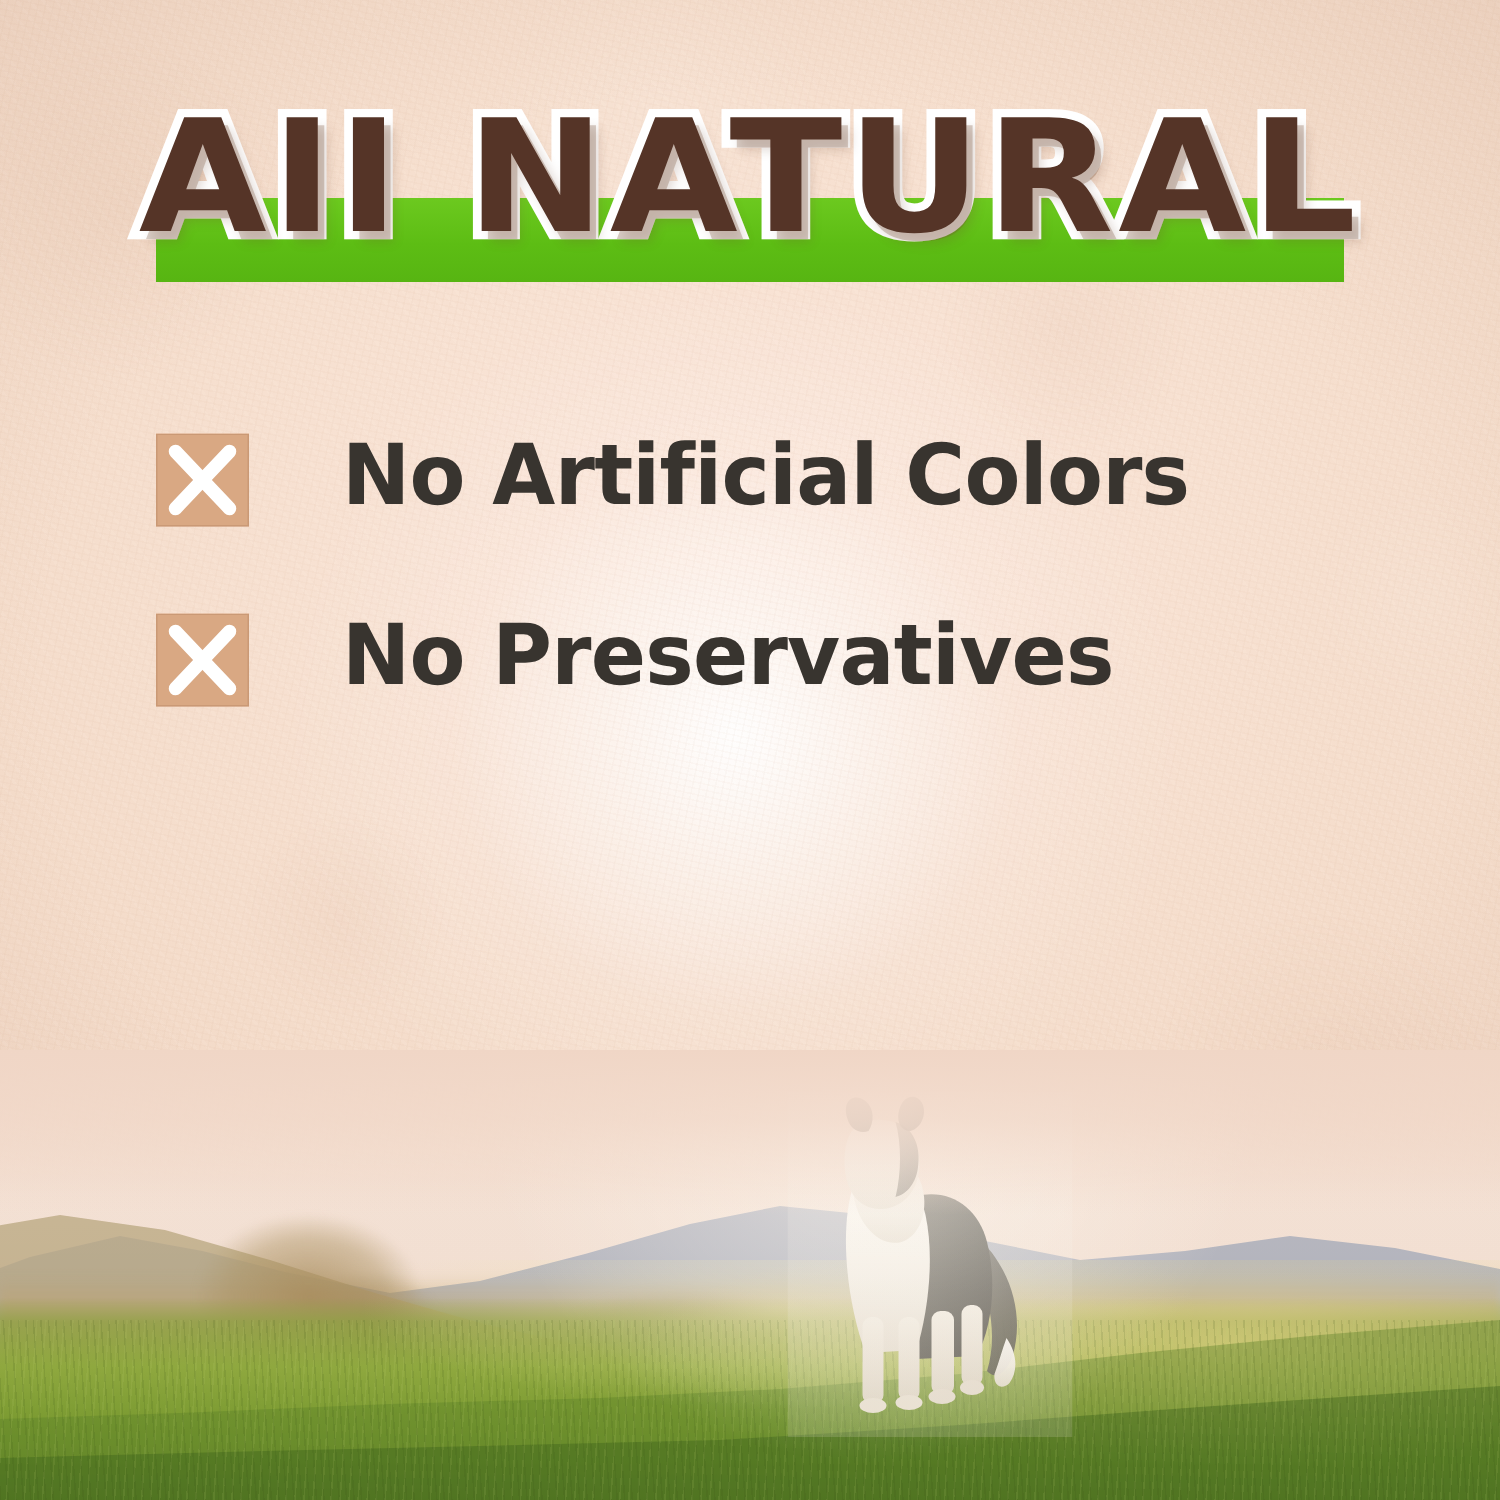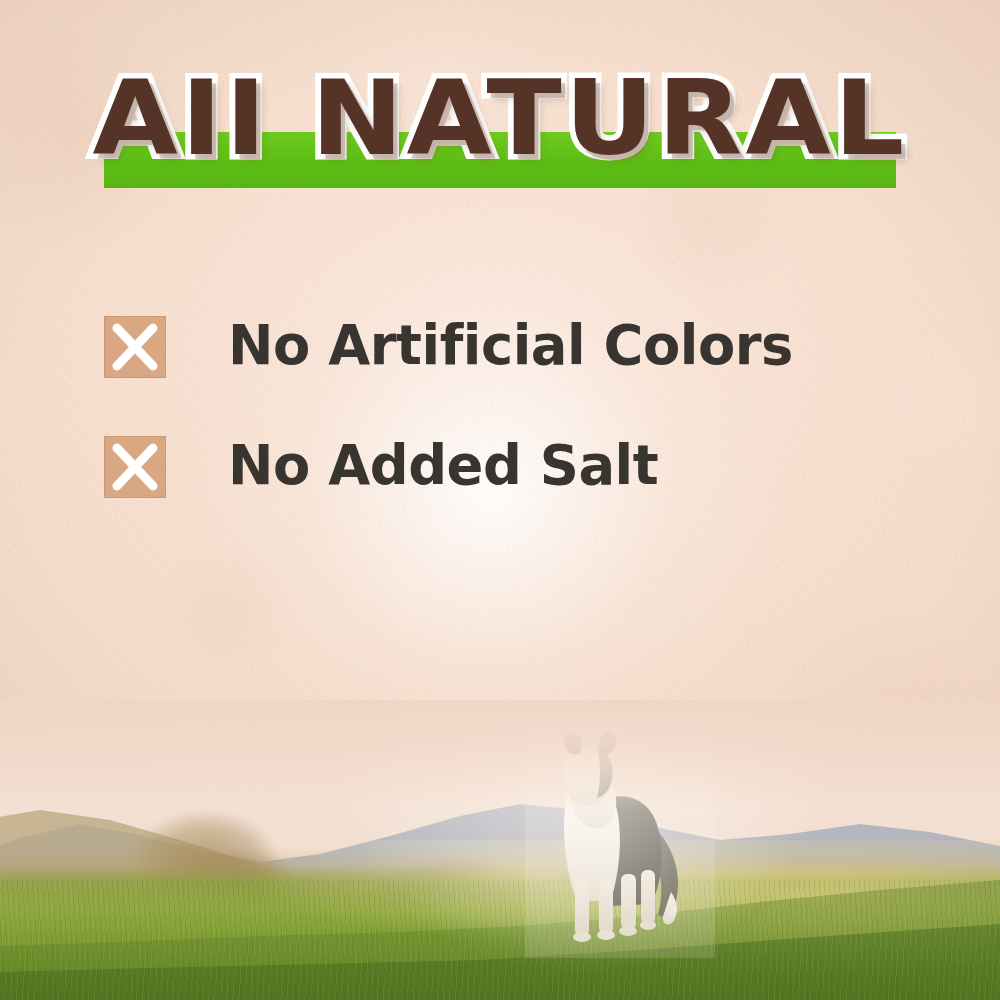--- a/index.html
+++ b/index.html
@@ -103,21 +103,21 @@
   .features {
     position: absolute;
     left: 104px;
     top: 258px;
     width: 820px;
   }
   .feature-row {
     position: relative;
     height: 120px;
     display: flex;
-    align-items: flex-end;
+    align-items: center;
   }
   .xbox {
     position: relative;
     flex: 0 0 auto;
     width: 62px;
     height: 62px;
     margin-top: 4px;
     background: #d9a883;
     box-shadow: inset 0 0 0 1px rgba(190,140,105,0.55);
   }
@@ -323,32 +323,32 @@
           <g stroke="#ffffff" stroke-width="9" stroke-linecap="round">
             <line x1="13" y1="12" x2="49" y2="50"></line>
             <line x1="49" y1="12" x2="13" y2="50"></line>
           </g>
         </svg>
       </div>
       <div class="feature-label">No Artificial Colors</div>
     </div>
 
 
-
     <div class="feature-row">
       <div class="xbox">
         <svg viewBox="0 0 62 62" aria-hidden="true">
           <g stroke="#ffffff" stroke-width="9" stroke-linecap="round">
             <line x1="13" y1="12" x2="49" y2="50"></line>
             <line x1="49" y1="12" x2="13" y2="50"></line>
           </g>
         </svg>
       </div>
-      <div class="feature-label">No Added Salt</div>
-    </div>
+      <div class="feature-label">No Preservatives</div>
+    </div>
+
 
   </div>
 
   <div class="landscape">
     <div class="ls-sky"></div>
 
     <div class="ls-mountain-far">
       <svg viewBox="0 0 1100 120" preserveAspectRatio="none" aria-hidden="true">
         <path d="M0,84 L60,62 L120,48 L175,58 L230,72 L300,86 L360,78 L430,60 L500,40 L560,28 L620,34 L690,50 L760,64 L830,58 L900,48 L970,56 L1040,70 L1100,82 L1100,120 L0,120 Z" fill="#8e9ab1"></path>
       </svg>

